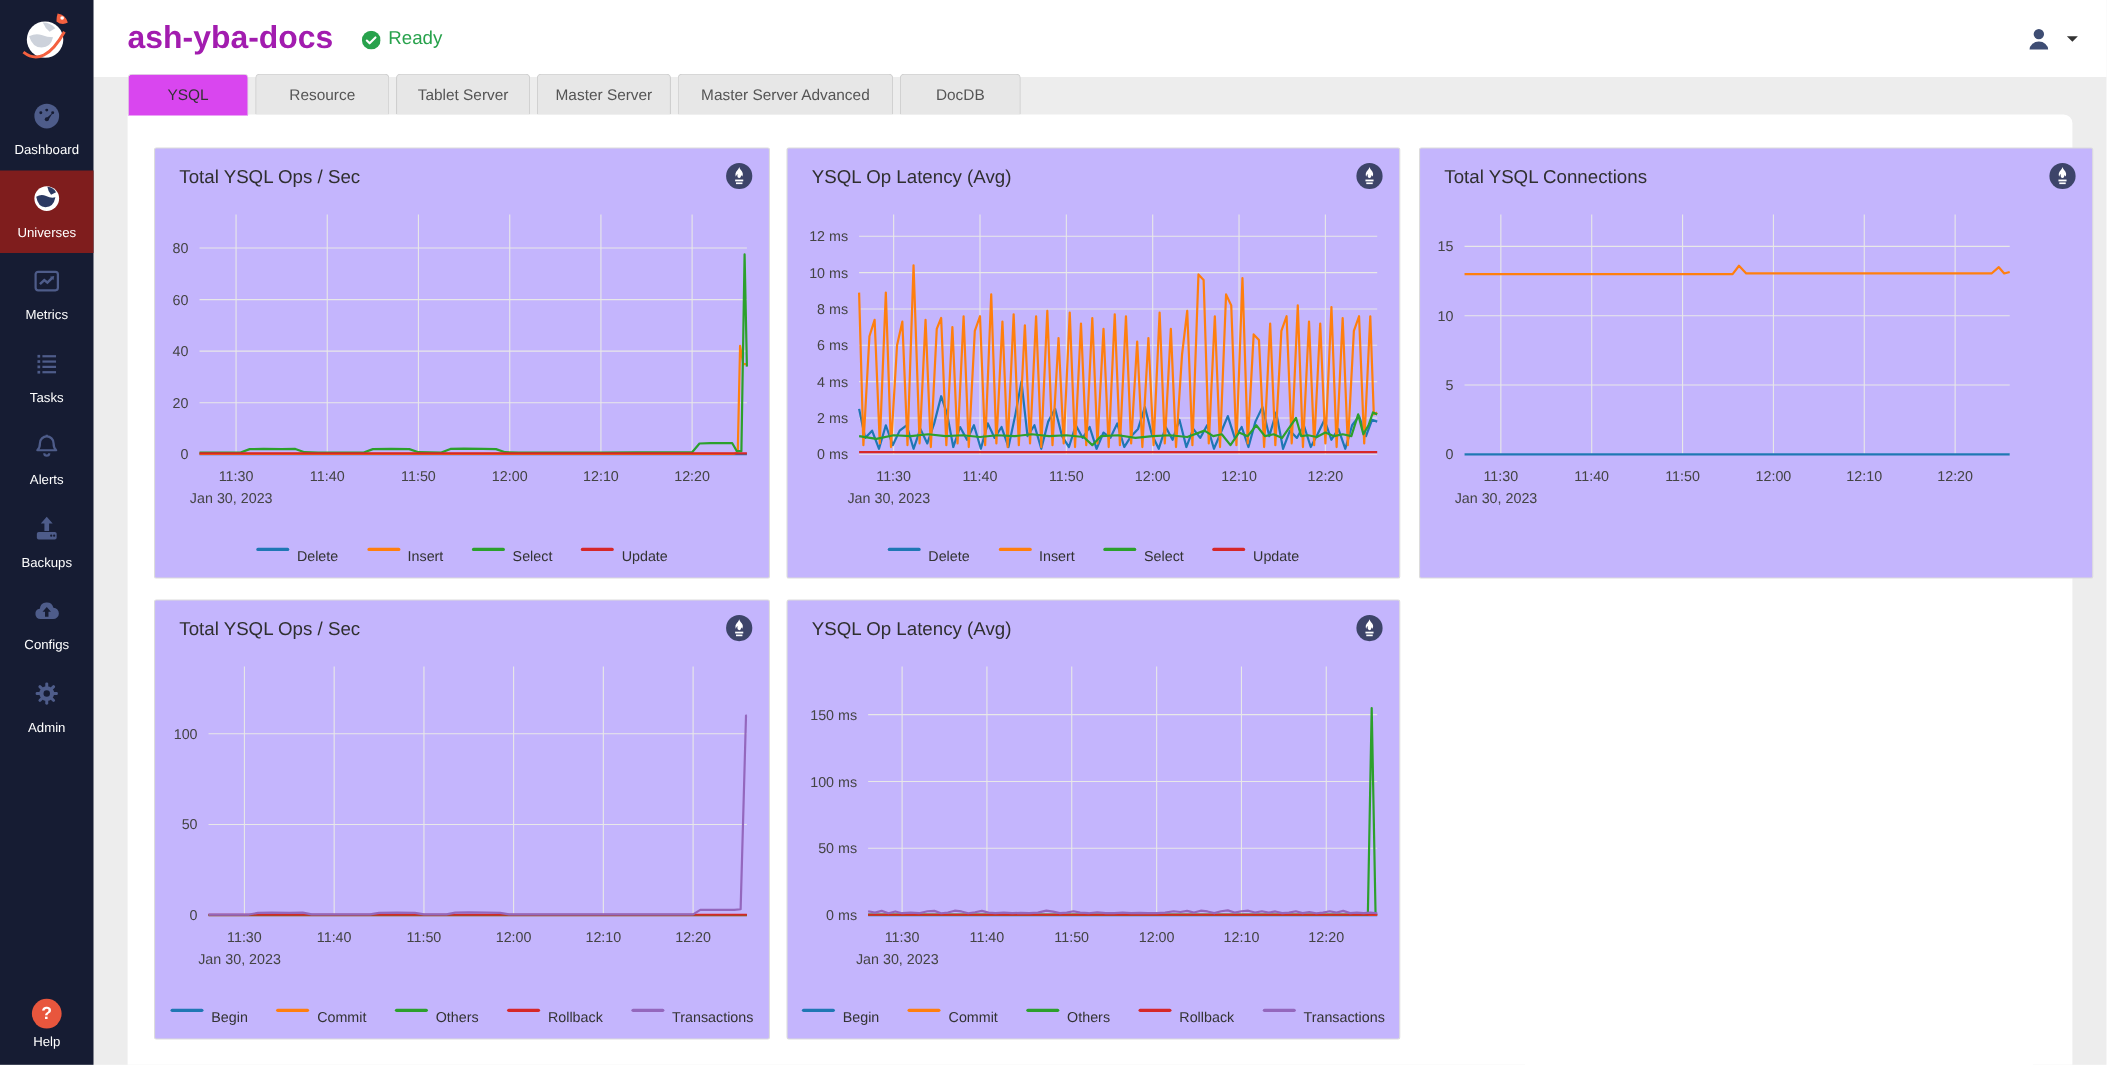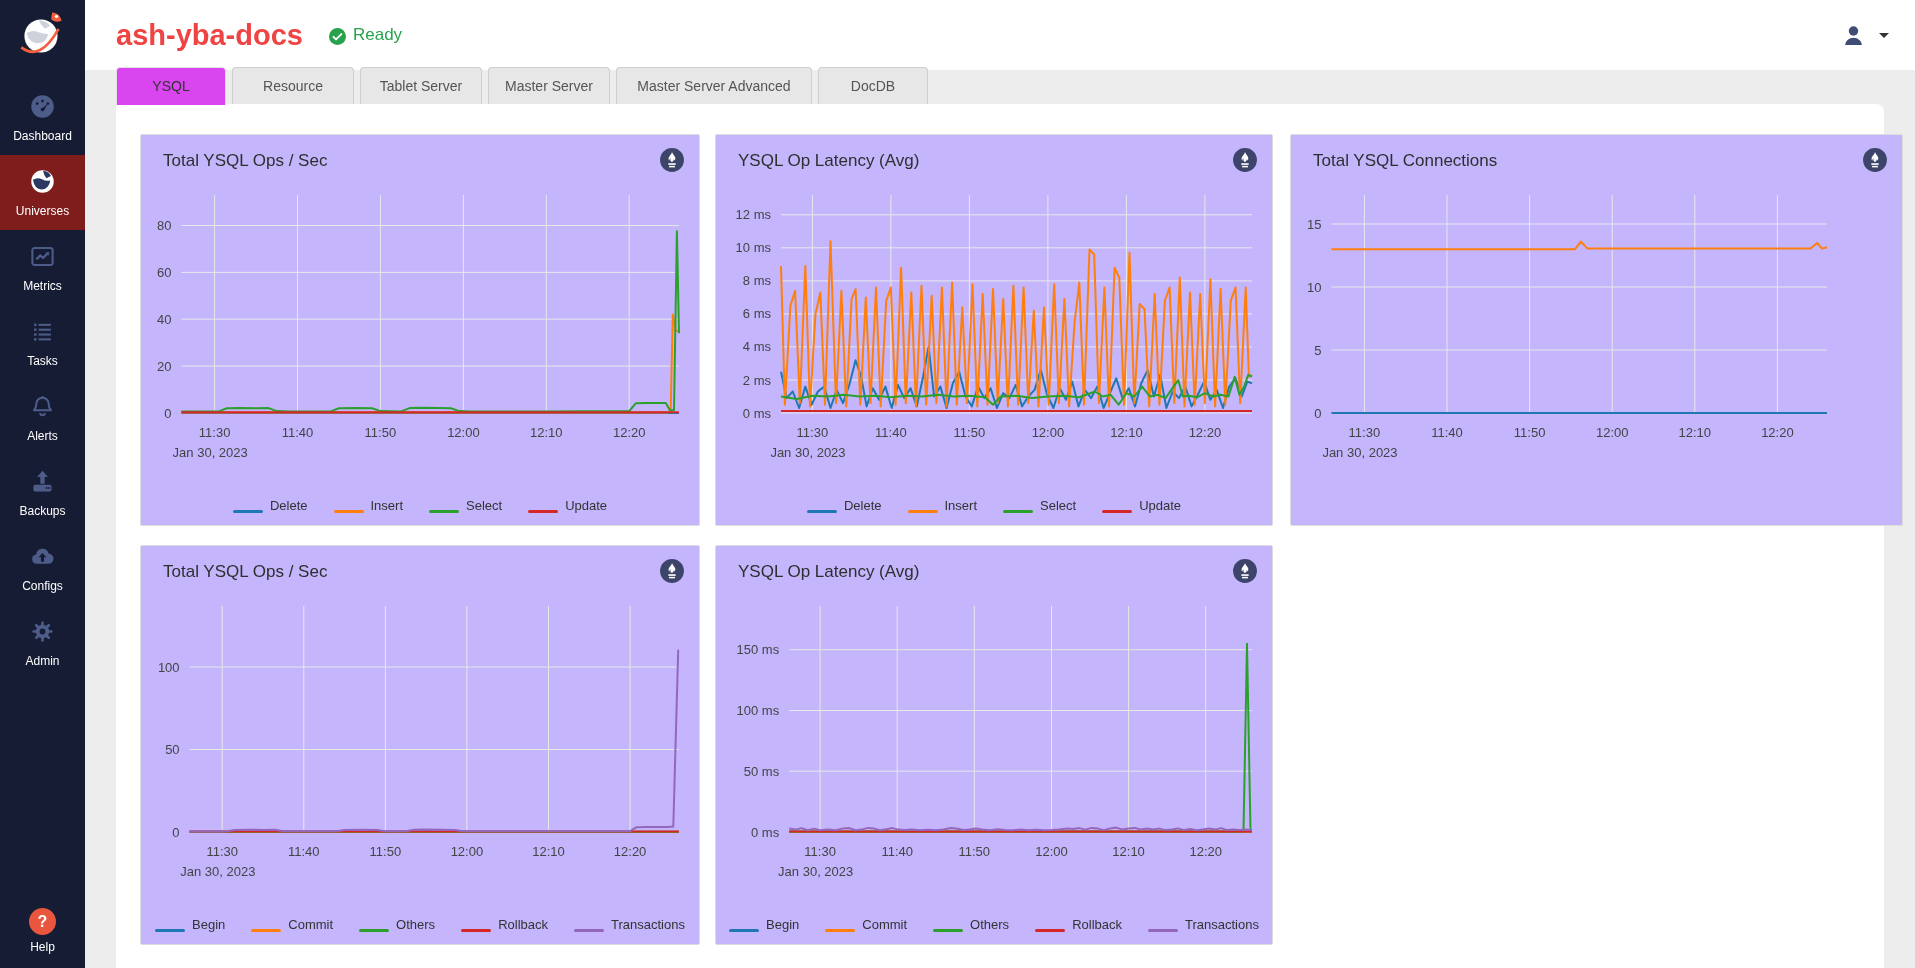--- a/index.html
+++ b/index.html
@@ -10,39 +10,39 @@
   .logo{position:absolute;left:13px;top:6px;width:58px;height:58px}
   .nav{position:absolute;top:80px;left:0;width:85px}
   .nav-item{height:75px;display:flex;flex-direction:column;align-items:center;justify-content:center;gap:5px;cursor:pointer}
   .nav-item.active{background:#7f1d1d}
   .nav-label{color:#ffffff;font-size:12px}
   .help-item{position:absolute;bottom:14px;left:0;width:85px;display:flex;flex-direction:column;align-items:center;gap:5px;cursor:pointer}
   .help-badge{width:27px;height:27px;border-radius:50%;background:#e8563d;color:#fff;font-weight:bold;font-size:16px;display:flex;align-items:center;justify-content:center}
 
   
   .header{position:absolute;left:85px;top:0;width:1830px;height:70px;background:#ffffff;display:flex;align-items:center}
-  .page-title{margin-left:31px;font-size:29px;font-weight:bold;color:#ef4444}
+  .page-title{margin-left:31px;font-size:29px;font-weight:bold;color:#a21caf}
   .status{display:flex;align-items:flex-end;gap:7px;margin-left:26px;color:#28a24c;font-weight:normal;font-size:17px}
   .user{position:absolute;right:26px;top:0;height:70px;display:flex;align-items:center;gap:12px;cursor:pointer}
   .caret{width:0;height:0;border:5px solid transparent;border-top-color:#333;margin-top:5px}
 
   
   .tabs{position:absolute;left:116px;top:67px;display:flex;gap:6px;z-index:4}
   .tab{height:37px;line-height:37px;text-align:center;font-size:14px;color:#555;background:#e7e7e7;border:1px solid #cfcfcf;border-bottom:none;border-radius:4px 4px 0 0;box-sizing:border-box;cursor:pointer}
   .tab.active{background:#d946ef;color:#333;border-color:#e2e2e2;height:38px}
   .panel{position:absolute;left:116px;top:104px;width:1768px;height:864px;background:#ffffff;border-radius:0 8px 0 0;z-index:1}
 
   
   .card{position:absolute;background:#c4b5fd;border:1px solid #dcdcdc;border-radius:2px;box-sizing:border-box}
   .card-title{position:absolute;left:22px;top:16px;font-size:17px;color:#2f2f2f;z-index:2}
   .prom{position:absolute;right:14px;top:12px;z-index:2;cursor:pointer}
   svg.plot{position:absolute;left:0;top:0}
   .plot text{font-family:"Liberation Sans",sans-serif;font-size:13px;fill:#444}
   .legend{position:absolute;left:0;right:0;bottom:12px;display:flex;justify-content:center;gap:26px;font-size:13px;color:#333;z-index:2}
-  .lg-item{display:flex;align-items:flex-end;gap:7px;cursor:pointer}
+  .lg-item{display:flex;align-items:flex-start;gap:7px;cursor:pointer}
   .lg-line{display:inline-block;width:30px;height:3px;border-radius:2px}
 </style>
 </head>
 <body>
 
 <div class="sidebar">
   <span class="logo">
     <svg viewBox="0 0 56 56" width="58" height="58">
       <circle cx="27" cy="29" r="16" fill="#ffffff"></circle>
       <path d="M13 26 q6 -3 11 -1 t10 2 q-2 9 -10 9 q-8 0 -11 -10z" fill="#cdd2db"></path>

